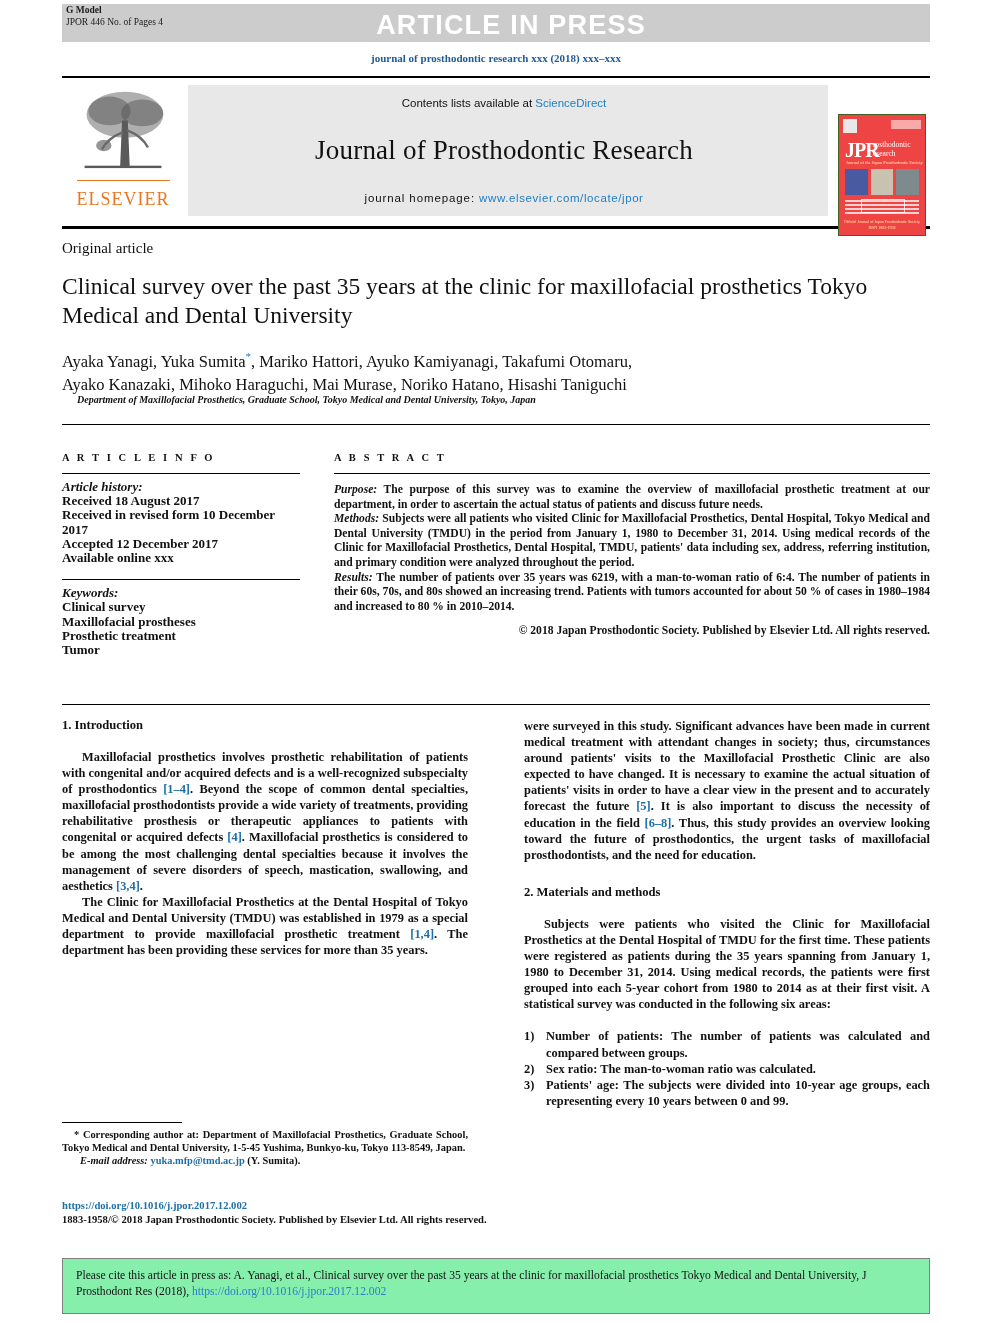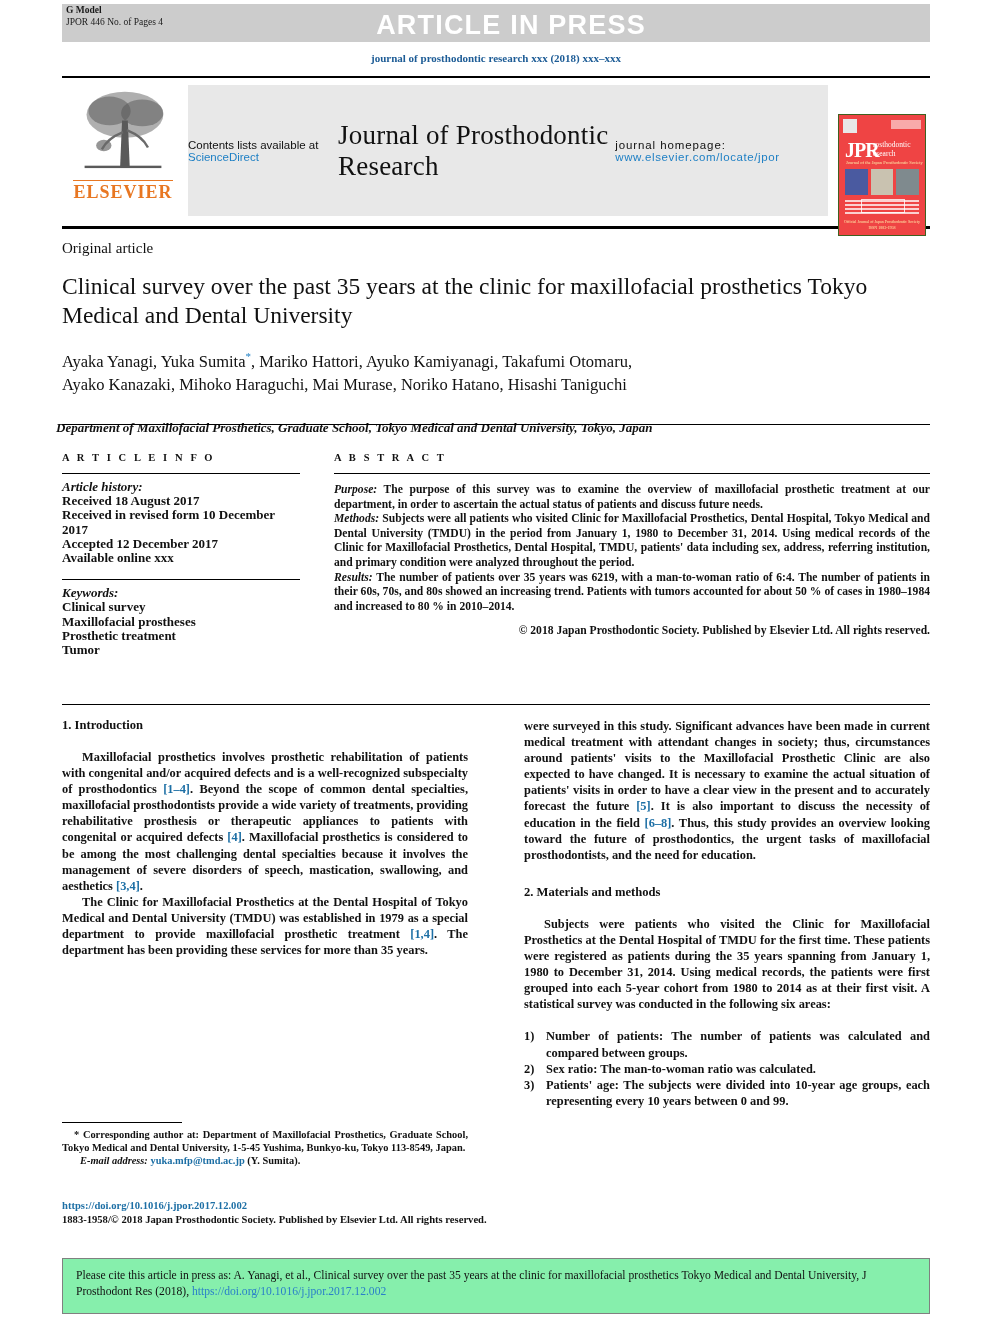--- a/index.html
+++ b/index.html
@@ -107,28 +107,27 @@
     width: 96px;
     height: 96px;
   }
   .elsevier-word {
     font-family: "Liberation Serif", serif;
     font-size: 18px;
     letter-spacing: 1px;
     color: #e87722;
     margin-top: -2px;
     border-top: 1.5px solid #e87722;
-    padding-top: 1px;
-    font-weight: bold;
+    padding-top: 8px;
   }
   .center-box {
     flex: 1 1 auto;
     background: #e8e8e8;
     display: flex;
-    flex-direction: row;
+    flex-direction: column;
     align-items: center;
     justify-content: space-between;
     padding: 12px 8px 12px 0;
     box-sizing: border-box;
     margin: 5px 6px 6px 4px;
   }
   .contents-line {
     font-family: "Liberation Sans", sans-serif;
     font-size: 11.5px;
     color: #111;
@@ -272,28 +271,27 @@
     font-size: 16.5px;
     line-height: 23px;
     color: #111;
   }
   .authors sup {
     color: #1d7fc4;
     font-size: 11px;
   }
   .affiliation {
     position: absolute;
-    left: 56px;
+    left: 77px;
     top: 394px;
     width: 840px;
-    font-size: 13px;
+    font-size: 10px;
     font-style: italic;
     font-weight: bold;
     color: #111;
-    margin-top: 26px;
   }
 
   
   .rule-main-top {
     position: absolute;
     left: 62px;
     top: 424px;
     width: 868px;
     border-top: 1.5px solid #000;
   }

